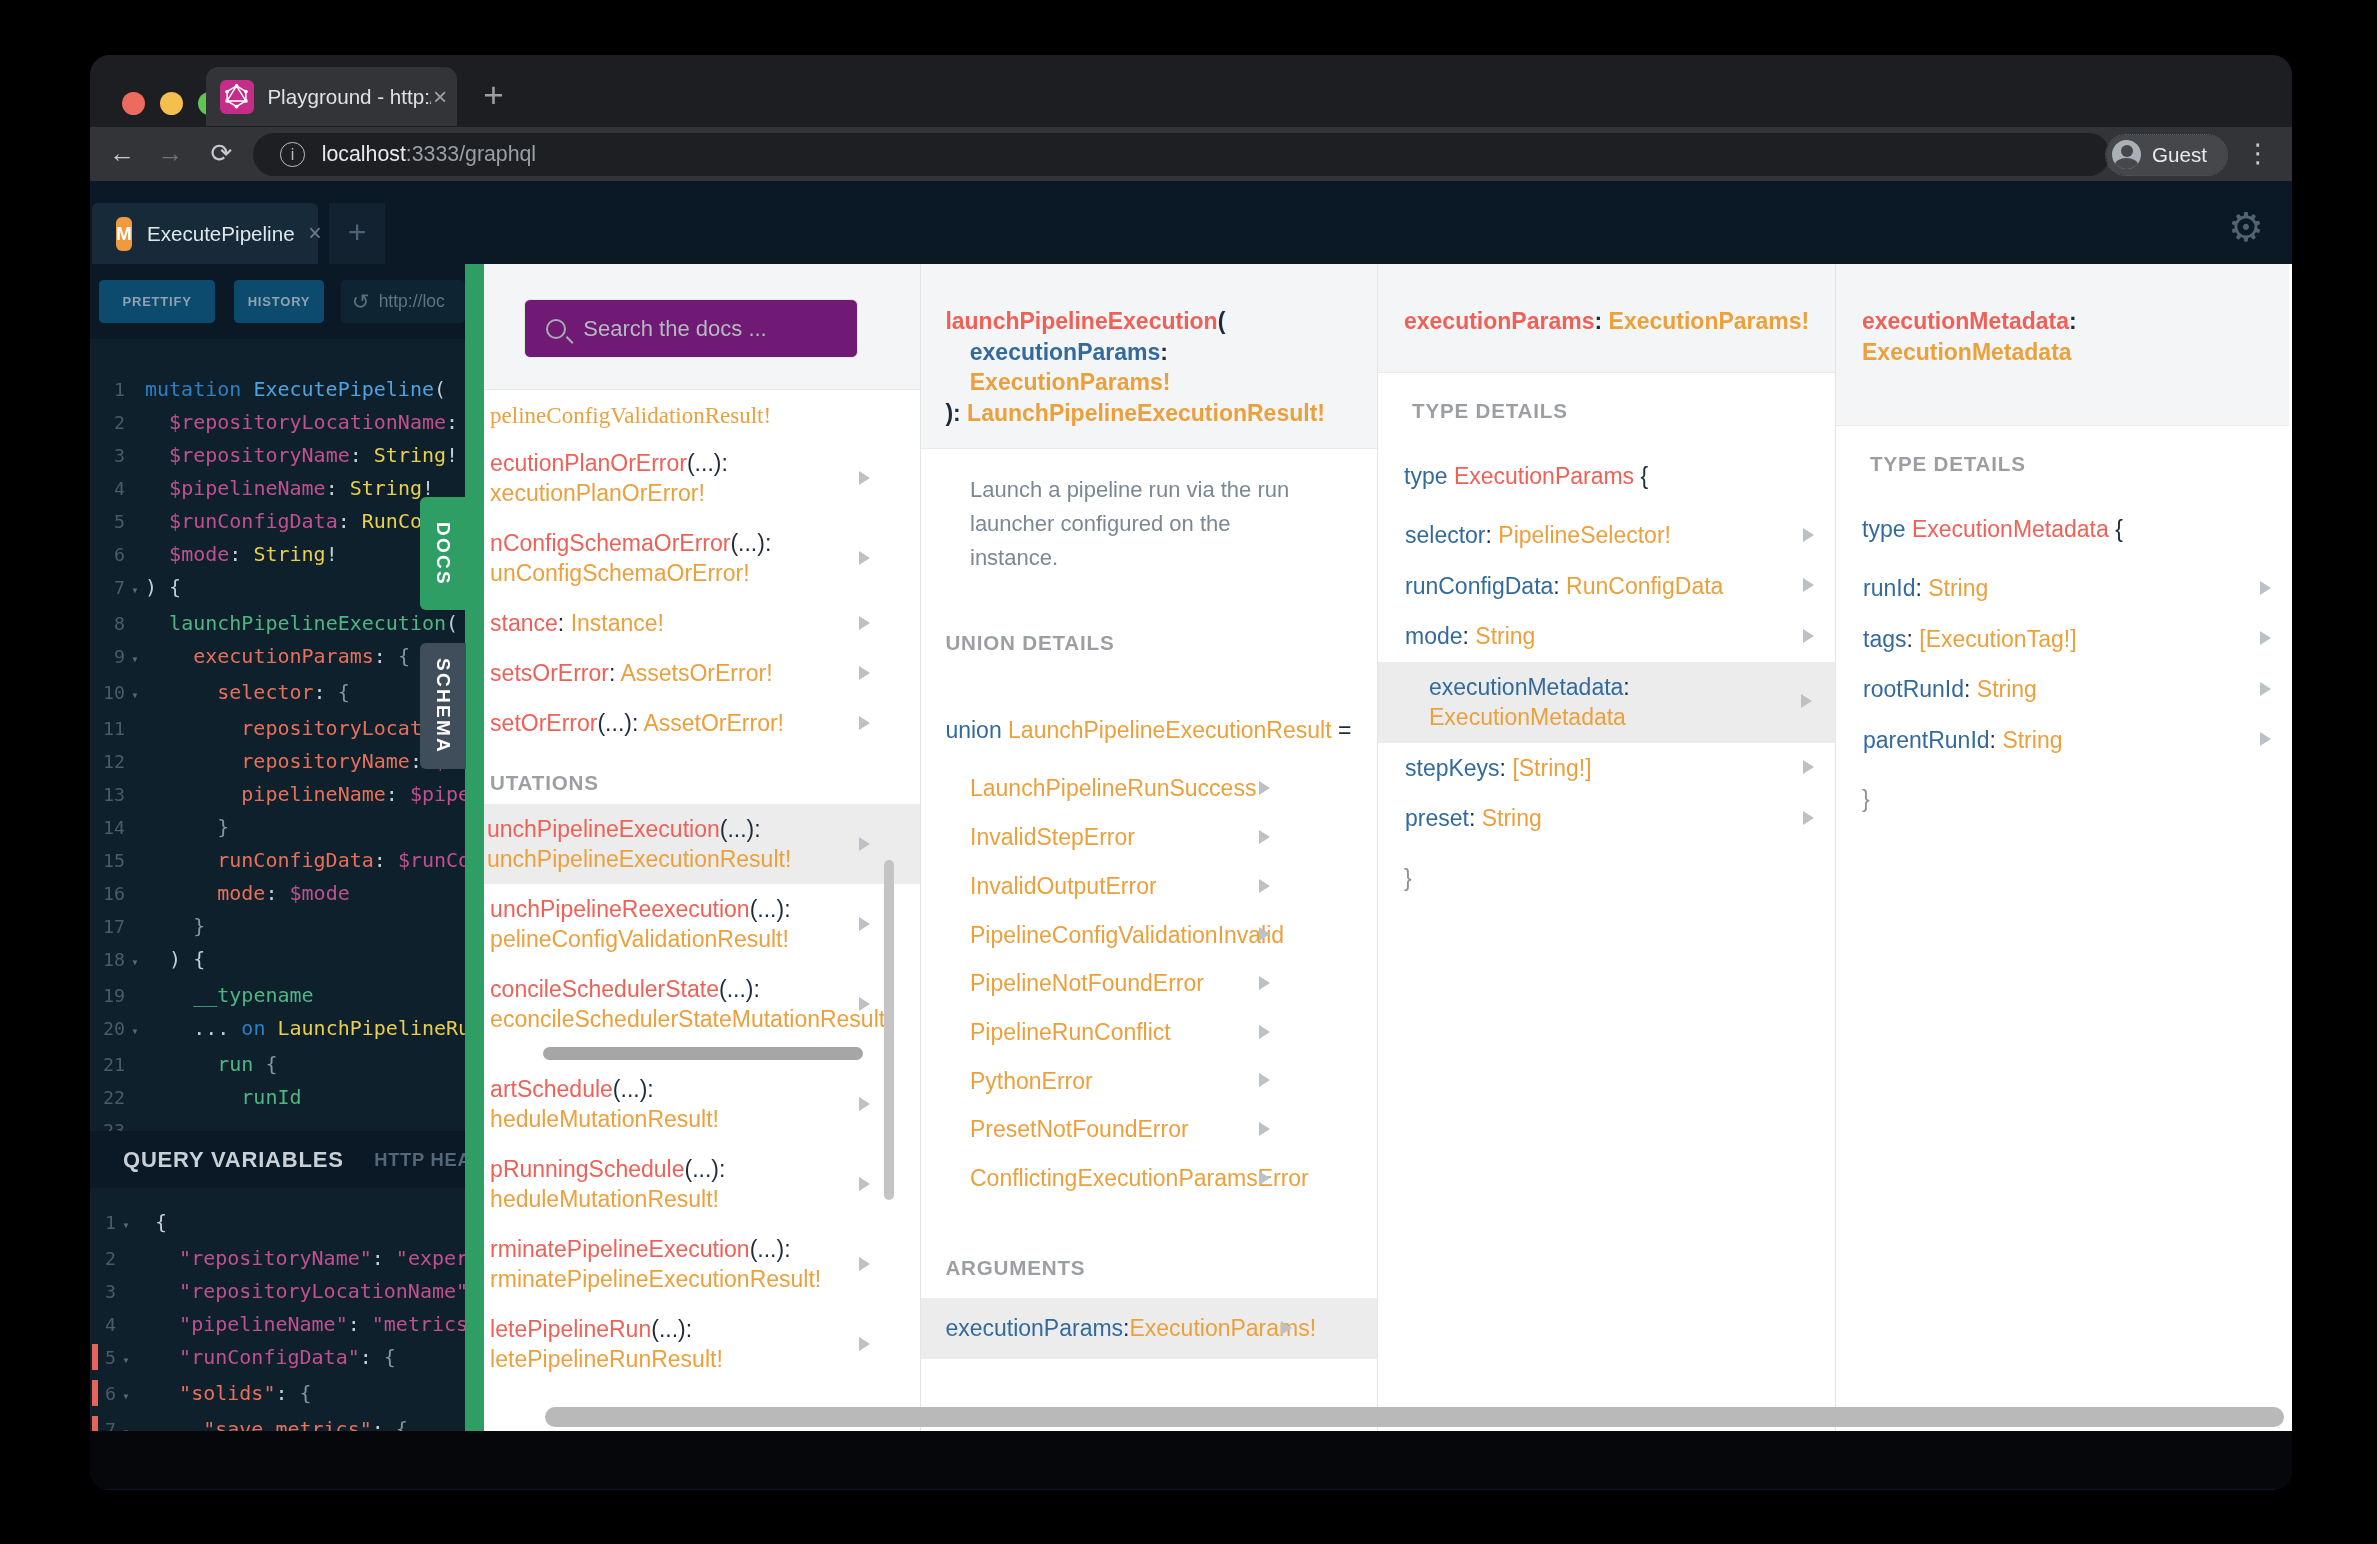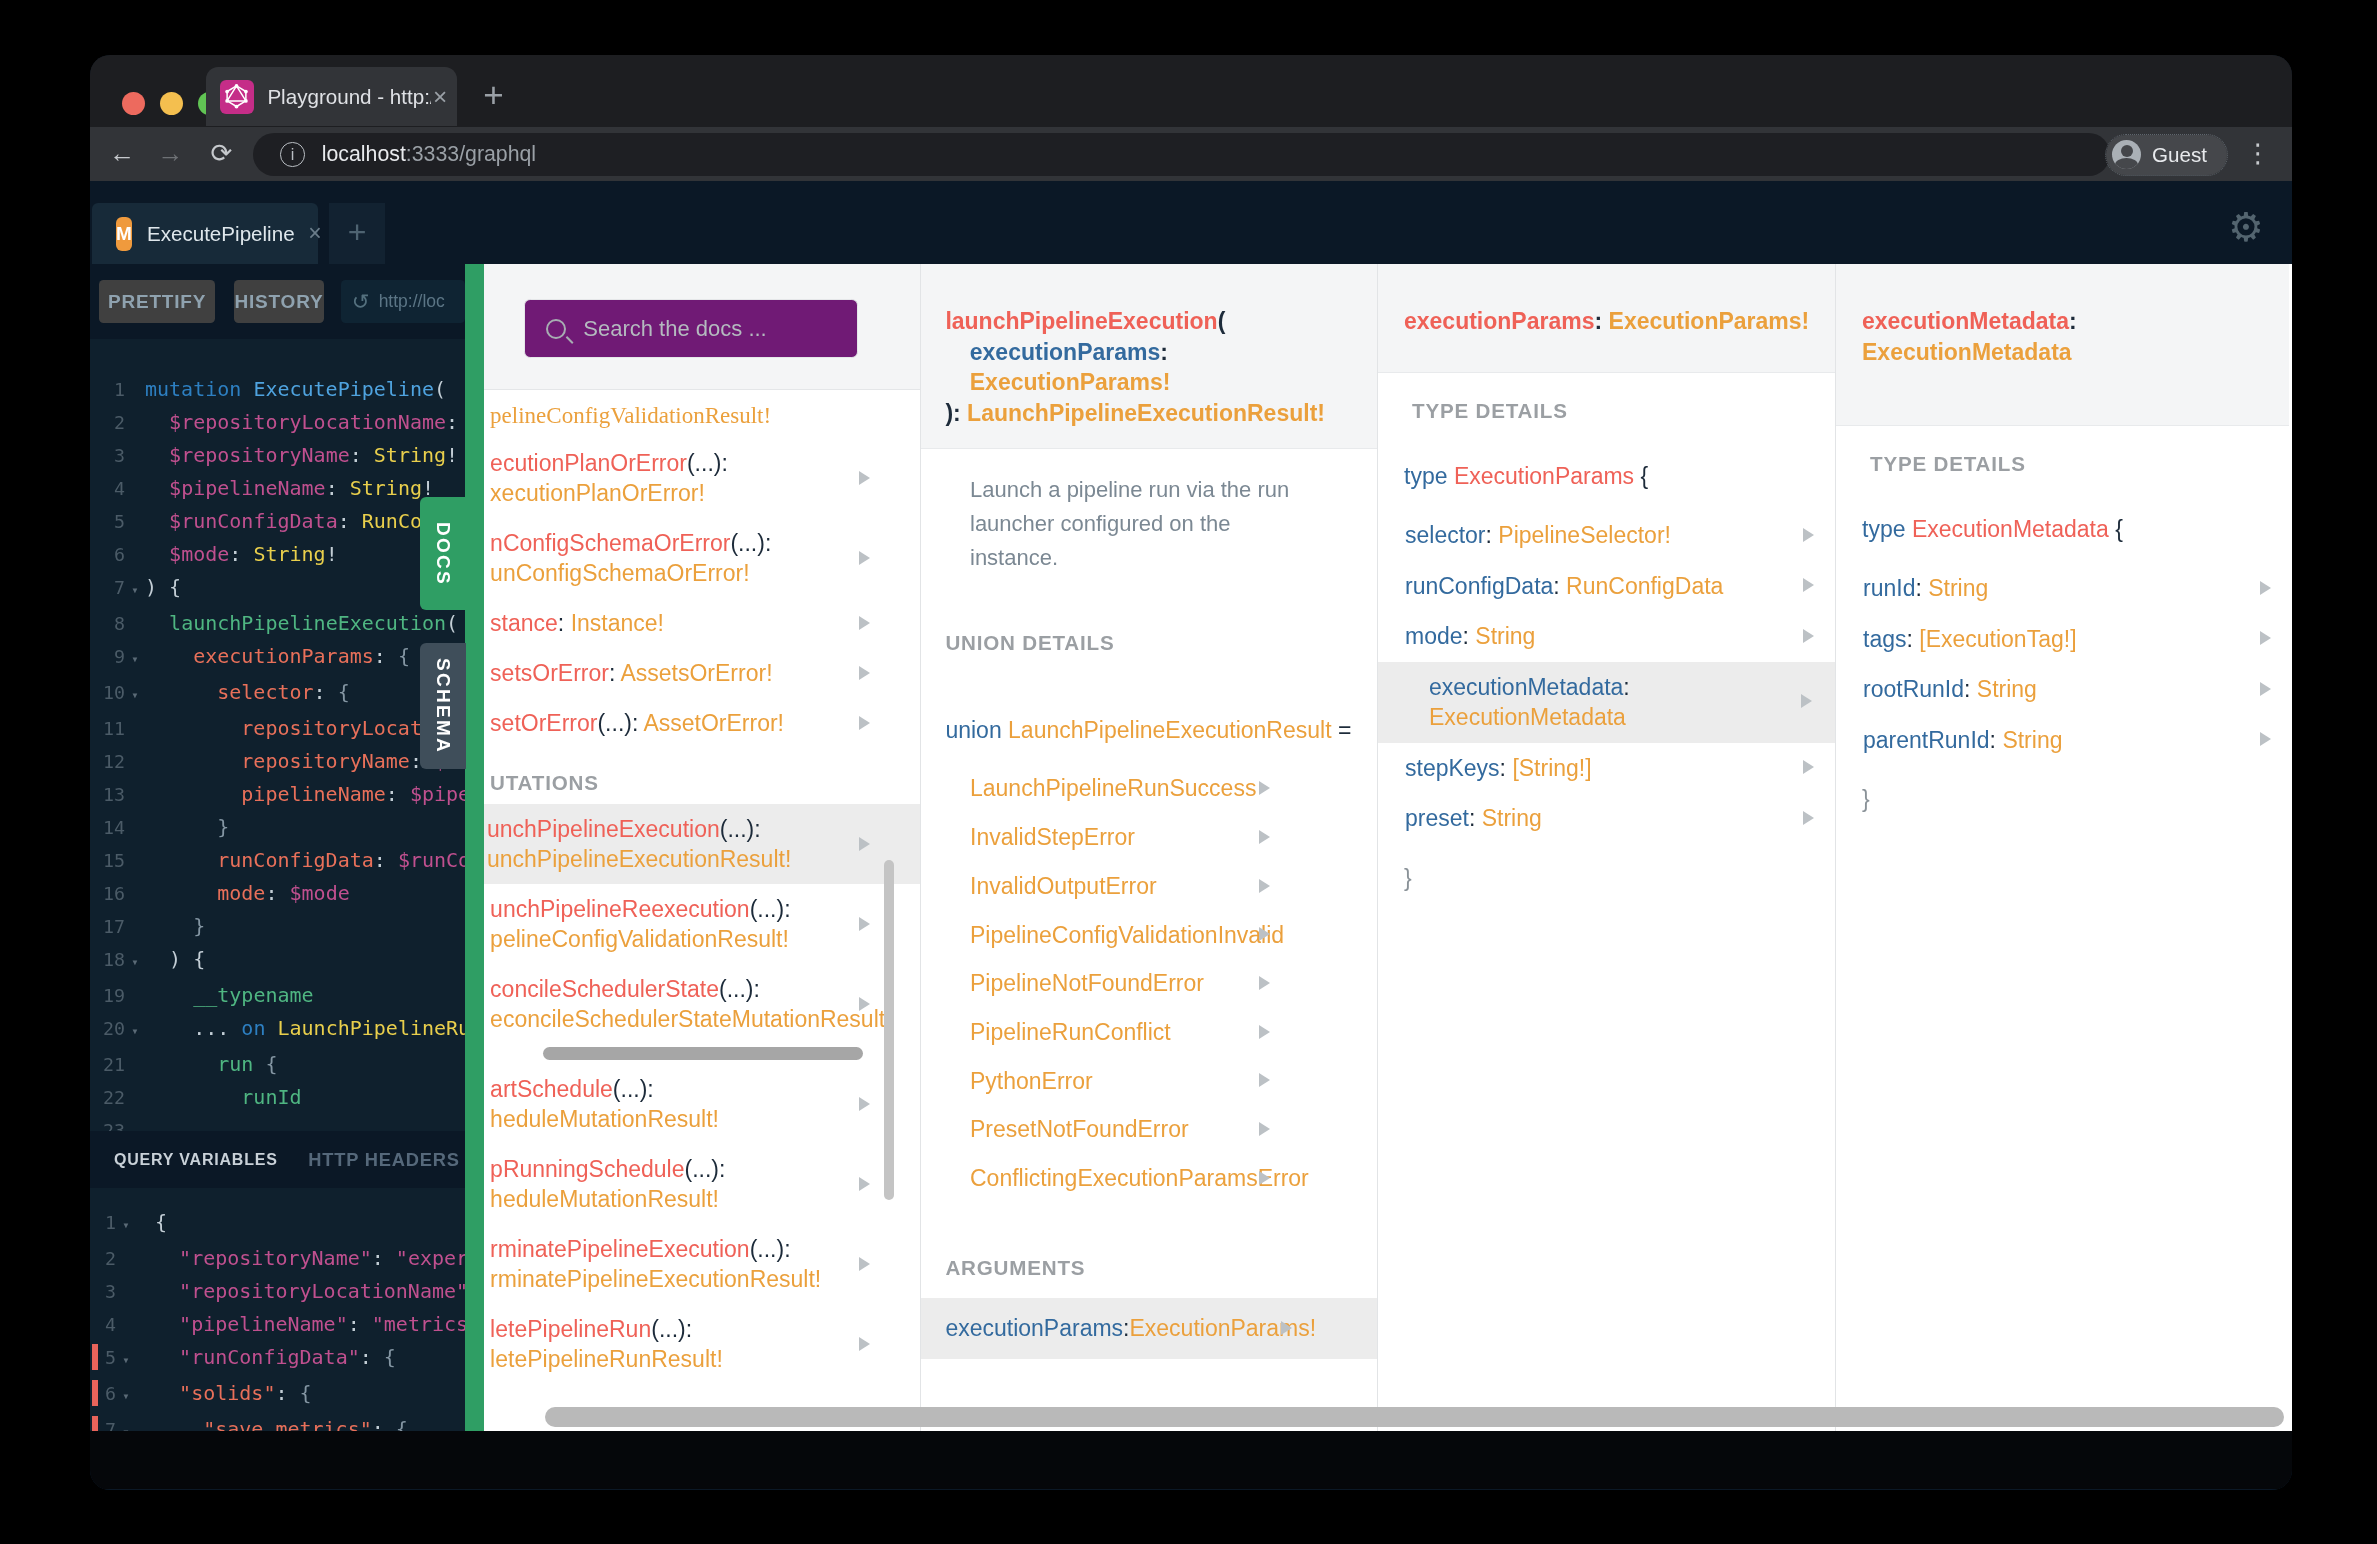--- a/index.html
+++ b/index.html
@@ -44,35 +44,35 @@
   .page { position:absolute; left:0; top:126px; width:2202px; height:1308px; background:#0b1826; }
   .pg-session-tab { position:absolute; left:1.5px; top:22px; width:226px; height:61px; background:#172a39;
                     border-radius:6.1px 6.1px 0 0; display:flex; align-items:center; }
   .m-badge { width:34px; height:34px; border-radius:6.1px; background:#ef9a3d; color:#fff; font-weight:bold;
              font-size:19px; text-align:center; line-height:34px; margin-left:24.4px; }
   .session-title { color:#dfe7ec; font-size:20.6px; margin-left:15.2px; }
   .session-close { color:#6b7d8a; font-size:23px; margin-left:13.7px; }
   .pg-plus { position:absolute; left:239px; top:22px; width:56px; height:61px; background:#122231;
              color:#4e6371; font-size:32px; text-align:center; line-height:59px; }
   .pg-gear { position:absolute; left:2138px; top:23px; color:#53646f; font-size:40px; }
-  .pg-btn { position:absolute; top:99px; height:43px; background:#404040; border-radius:4.6px;
-            color:#8fa2af; font-weight:bold; font-size:19px; letter-spacing:0.8px; text-align:center; }
+  .pg-btn { position:absolute; top:99px; height:43px; background:#0c4a6e; border-radius:4.6px;
+            color:#8fa2af; font-weight:bold; font-size:13px; letter-spacing:0.8px; text-align:center; }
   .btn-prettify{ left:9.1px; width:116px; line-height:43px; }
   .btn-history{ left:144px; width:90px; line-height:43px; }
   .endpoint-box { position:absolute; left:251px; top:99px; width:124px; height:43px; background:#0f2433;
                   border-radius:4.6px; overflow:hidden; display:flex; align-items:center; }
   .endpoint-ico { color:#54707e; font-size:21.3px; margin-left:10.7px; }
   .endpoint-url { color:#5b7585; font-size:17.5px; margin-left:9.1px; white-space:nowrap; }
 
   
   .editor { position:absolute; left:0; top:158px; width:375px; height:792px; background:#0f202d;
             overflow:hidden; padding-top:34px; font-family:"DejaVu Sans Mono", monospace; font-size:20px; }
   .vars-divider { position:absolute; left:0; top:950px; width:375px; height:57px; background:#0b1826;
                   display:flex; align-items:center; overflow:hidden; }
-  .qv-label { color:#c9d1d8; font-weight:bold; font-size:16px; letter-spacing:0.8px; margin-left:24px; white-space:nowrap; }
+  .qv-label { color:#c9d1d8; font-weight:bold; font-size:22px; letter-spacing:0.8px; margin-left:33px; white-space:nowrap; }
   .hh-label { color:#55687a; font-weight:bold; font-size:18.3px; letter-spacing:0.8px; margin-left:30.5px; white-space:nowrap; }
   .vars-editor { position:absolute; left:0; top:1007px; width:375px; height:244px; background:#0f202d;
                  overflow:hidden; padding-top:17.5px; font-family:"DejaVu Sans Mono", monospace; font-size:20px; }
   .ed-row { position:relative; line-height:33px; white-space:nowrap; }
   .ed-num { display:inline-block; width:35px; text-align:right; color:#4b5b67; font-size:18.3px; }
   .vars-editor .ed-num { width:26px; }
   .ed-fold { display:inline-block; width:20px; text-align:center; color:#5a6a76; font-size:12.2px; }
   .ed-code { white-space:pre; }
   .vars-editor .ed-code { padding-left:19px; }
   .ed-row.marked::before { content:""; position:absolute; left:1.5px; top:3.8px; width:6.9px; height:26px; background:#e8645b; }

